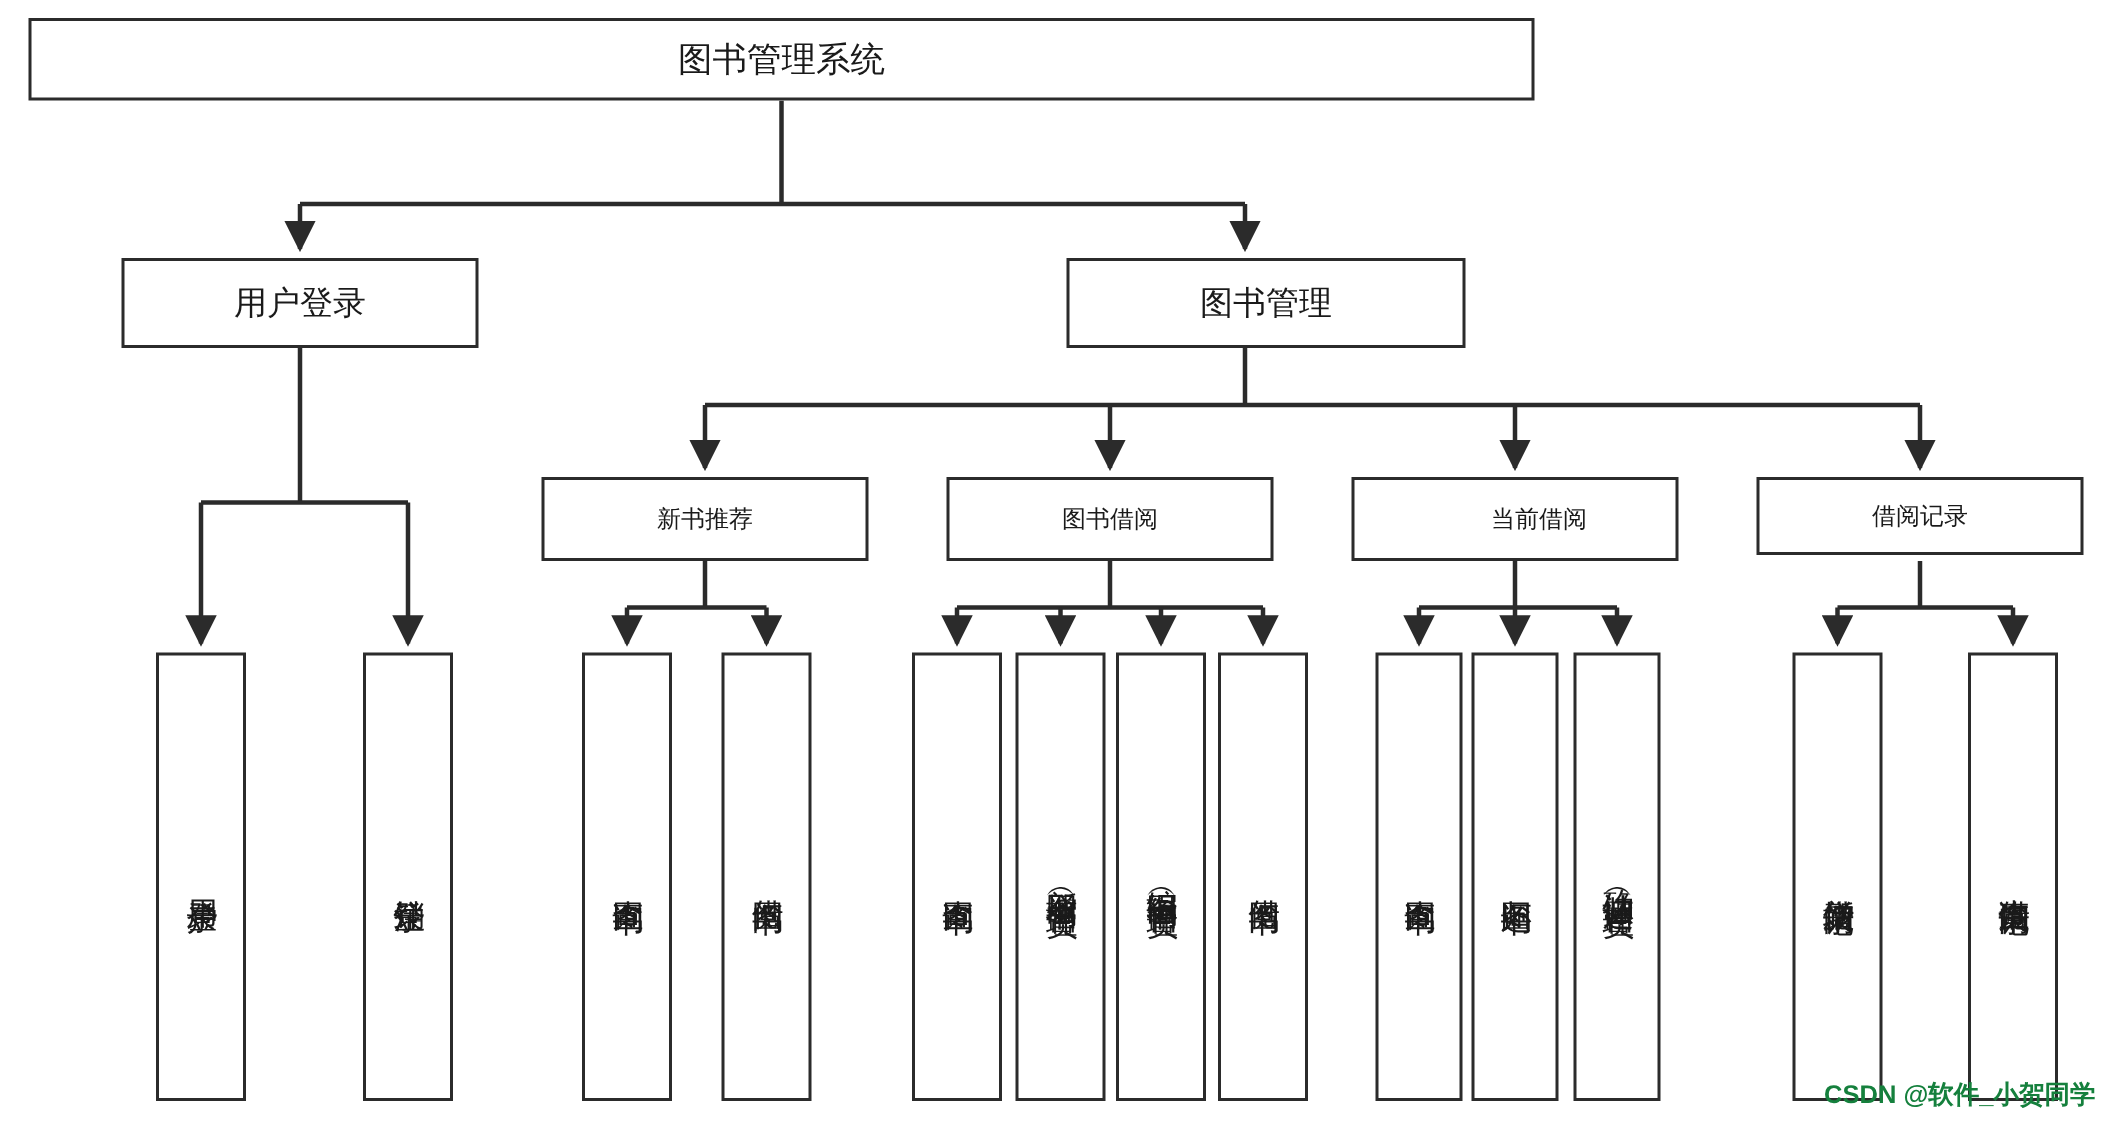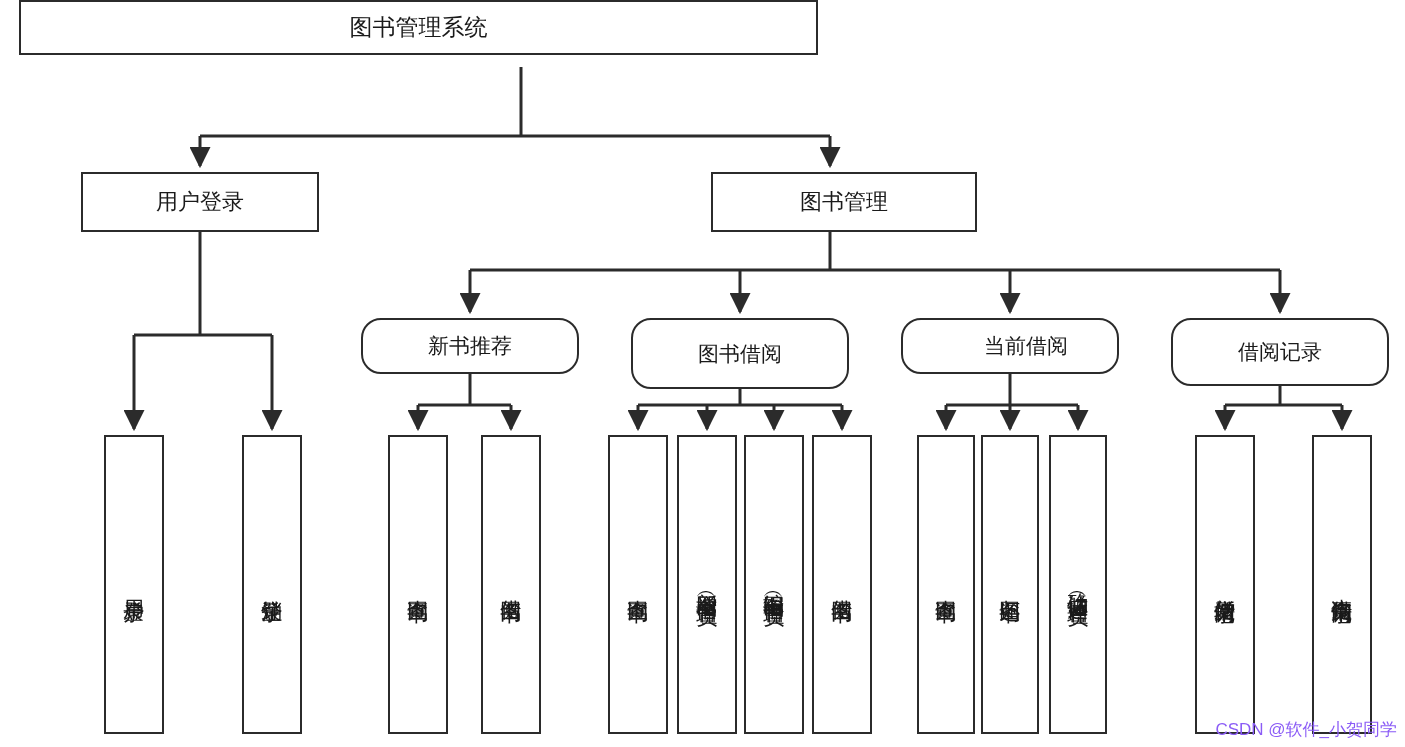--- a/index.html
+++ b/index.html
@@ -36,22 +36,21 @@
     text-align: center;
     z-index: 2;
   }
   .node.root {
     font-size: 23px;
   }
   .node.lvl1 {
     font-size: 22px;
   }
   .node.lvl2 {
-    font-size: 21px;
-    border-radius: 20px;
+    font-size: 16px;
   }
   .node.leaf {
     font-size: 21px;
     writing-mode: vertical-rl;
     text-orientation: upright;
     line-height: 1.12;
     letter-spacing: 1px;
     padding: 4px 0;
   }
   .node.leaf > span {
@@ -60,24 +59,25 @@
     white-space: nowrap;
   }
   .node.leaf.tall > span {
     letter-spacing: 2px;
   }
   #watermark {
     position: absolute;
     right: 8px;
     bottom: 6px;
     font-size: 17px;
-    color: #8b5cf6;
+    color: #15803d;
     white-space: nowrap;
     z-index: 3;
     font-family: "Liberation Sans", "DejaVu Sans", sans-serif;
+    font-weight: bold;
   }
 </style>
 </head>
 <body>
 
 <div id="canvas">
 
   <svg id="edges" viewBox="0 0 1405 747" xmlns="http://www.w3.org/2000/svg">
     <defs>
       <marker id="arrow" viewBox="0 0 10 10" refX="9" refY="5" markerWidth="7" markerHeight="7" orient="auto-start-reverse">
@@ -121,41 +121,41 @@
       <path d="M 1010 405 L 1010 429" marker-end="url(#arrow)"></path>
       <path d="M 1078 405 L 1078 429" marker-end="url(#arrow)"></path>
 
       <path d="M 1280 374 L 1280 405"></path>
       <path d="M 1225 405 L 1342 405"></path>
       <path d="M 1225 405 L 1225 429" marker-end="url(#arrow)"></path>
       <path d="M 1342 405 L 1342 429" marker-end="url(#arrow)"></path>
     </g>
   </svg>
 
-  <div class="node root" style="left:19px; top:0; width:799px; height:55px;">
+  <div class="node root" style="left:19px; top:12px; width:1004px; height:55px;">
     <span>图书管理系统</span>
   </div>
 
   <div class="node lvl1" style="left:81px; top:172px; width:238px; height:60px;">
     <span>用户登录</span>
   </div>
   <div class="node lvl1" style="left:711px; top:172px; width:266px; height:60px;">
     <span>图书管理</span>
   </div>
 
   <div class="node lvl2" style="left:361px; top:318px; width:218px; height:56px;">
     <span>新书推荐</span>
   </div>
-  <div class="node lvl2" style="left:631px; top:318px; width:218px; height:71px;">
+  <div class="node lvl2" style="left:631px; top:318px; width:218px; height:56px;">
     <span>图书借阅</span>
   </div>
   <div class="node lvl2" style="left:901px; top:318px; width:218px; height:56px;padding-left:32px;">
     <span>当前借阅</span>
   </div>
-  <div class="node lvl2" style="left:1171px; top:318px; width:218px; height:68px;">
+  <div class="node lvl2" style="left:1171px; top:318px; width:218px; height:52px;">
     <span>借阅记录</span>
   </div>
 
   <div class="node leaf" style="left:104px; top:435px; width:60px; height:299px;">
     <span>用户登录</span>
   </div>
   <div class="node leaf" style="left:242px; top:435px; width:60px; height:299px;">
     <span>注销登录</span>
   </div>
   <div class="node leaf" style="left:388px; top:435px; width:60px; height:299px;">

